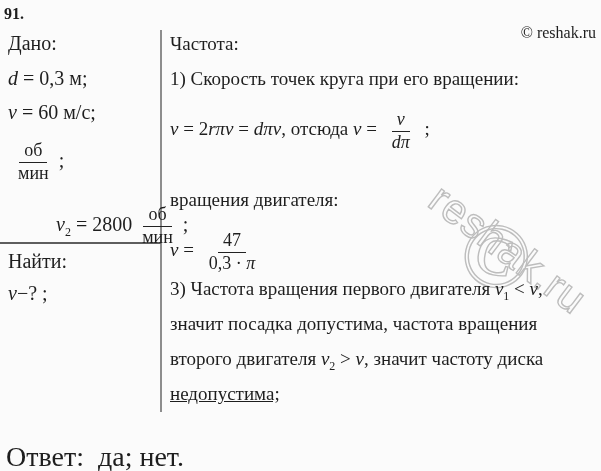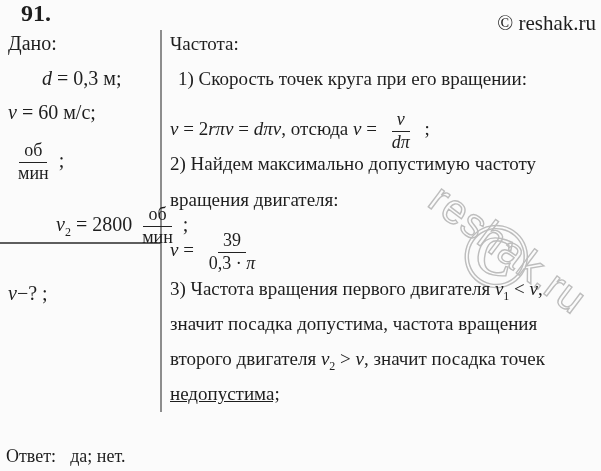--- a/index.html
+++ b/index.html
@@ -25,46 +25,46 @@
     align-items: center;
     vertical-align: middle;
     margin: 0 5px;
     font-size: 18px;
     line-height: 1.2;
     text-align: center;
   }
   .frac .num { padding: 0 5px; border-bottom: 1.5px solid #222; }
   .frac .den { padding: 0 5px; }
 
-  #problem-number { left: 21px; top: 2px; font-weight: bold; font-size: 24px; }
-  #copyright { right: 5px; top: 12px; font-size: 21px; }
+  #problem-number { left: 4px; top: 2px; font-weight: bold; font-size: 16px; }
+  #copyright { right: 5px; top: 21px; font-size: 16px; }
 
   #v-divider { position: absolute; left: 160px; top: 30px; width: 1.5px; height: 382px; background: #8d8d8d; }
   #h-divider { position: absolute; left: 0; top: 242px; width: 161px; height: 2px; background: #5e5e5e; }
 
   #given-label { left: 8px; top: 32px; }
-  #given-d     { left: 8px; top: 67px; margin-left: 34px; }
+  #given-d     { left: 8px; top: 67px; }
   #given-v     { left: 8px; top: 101px; }
   #given-nu1   { left: 8px; top: 140px; }
   #given-nu2   { left: 8px; top: 204px; margin-left: 48px; }
   #find-label  { left: 8px; top: 250px; }
   #find-expr   { left: 8px; top: 282px; }
 
   #sol-label   { left: 170px; top: 32px; }
-  #step1-title { left: 170px; top: 67px; margin-left: 8px; }
+  #step1-title { left: 170px; top: 67px; }
   #formula1    { left: 170px; top: 109px; }
   #step2-line1 { left: 170px; top: 152px; }
   #step2-line2 { left: 170px; top: 188px; }
   #formula2    { left: 170px; top: 230px; }
   #step3-line1 { left: 170px; top: 277px; text-align: center; }
   #step3-line2 { left: 170px; top: 312px; text-align: center; }
   #step3-line3 { left: 170px; top: 347px; }
   #step3-line4 { left: 170px; top: 382px; text-decoration: underline; }
 
-  #answer { left: 6px; top: 445px; font-size: 18px; }
+  #answer { left: 6px; top: 445px; font-size: 28px; }
   #answer .answer-value { margin-left: 14px; }
 
   .watermark { position: absolute; left: 0; top: 0; pointer-events: none; }
 </style>
 </head>
 <body>
 
 <div class="page">
 
   <svg class="watermark" width="601" height="471" viewBox="0 0 601 471">
@@ -89,42 +89,42 @@
   <div id="given-nu1" class="abs lfs"><span class="frac">
         <span class="num">об</span>
         <span class="den">мин</span>
       </span><span>;</span></div>
 
   <div id="given-nu2" class="abs lfs"><span><span class="mi">ν</span><sub>2</sub><span> = 2800</span></span><span class="frac">
         <span class="num">об</span>
         <span class="den">мин</span>
       </span><span>;</span></div>
 
+  <div id="find-label" class="abs lfs">Найти:</div>
   <div id="find-expr" class="abs lfs"><span class="mi">ν</span><span>−? ;</span></div>
 
   <div id="sol-label" class="abs rfs">Частота:</div>
 
   <div id="step1-title" class="abs rfs">1) Скорость точек круга при его вращении:</div>
 
   <div id="formula1" class="abs rfs"><span><span class="mi">v</span><span> = 2</span><span class="mi">rπν</span><span> = </span><span class="mi">dπν</span><span>, отсюда </span><span class="mi">ν</span><span> = </span></span><span class="frac">
         <span class="num mi">v</span>
         <span class="den mi">dπ</span>
       </span><span> ;</span></div>
 
-  <div id="step2-line1" class="abs rfs">2) Найдем максимально допустимую частоту</div>
   <div id="step2-line2" class="abs rfs">вращения двигателя:</div>
 
   <div id="formula2" class="abs rfs"><span><span class="mi">ν</span><span> = </span></span><span class="frac">
-        <span class="num">39</span>
+        <span class="num">47</span>
         <span class="den"><span>0,3 · </span><span class="mi">π</span></span>
       </span></div>
 
   <div id="step3-line1" class="abs rfs"><span>3) Частота вращения первого двигателя </span><span class="mi">ν</span><sub>1</sub><span> &lt; </span><span class="mi">ν</span><span>,</span></div>
 
   <div id="step3-line2" class="abs rfs">значит посадка допустима, частота вращения</div>
 
-  <div id="step3-line3" class="abs rfs"><span>второго двигателя </span><span class="mi">ν</span><sub>2</sub><span> &gt; </span><span class="mi">ν</span><span>, значит посадка точек</span></div>
+  <div id="step3-line3" class="abs rfs"><span>второго двигателя </span><span class="mi">ν</span><sub>2</sub><span> &gt; </span><span class="mi">ν</span><span>, значит частоту диска</span></div>
 
   <div id="step3-line4" class="abs rfs">недопустима;</div>
 
   <div id="answer" class="abs"><span>Ответ:</span><span class="answer-value">да; нет.</span></div>
 
 </div>
 
 </body></html>

